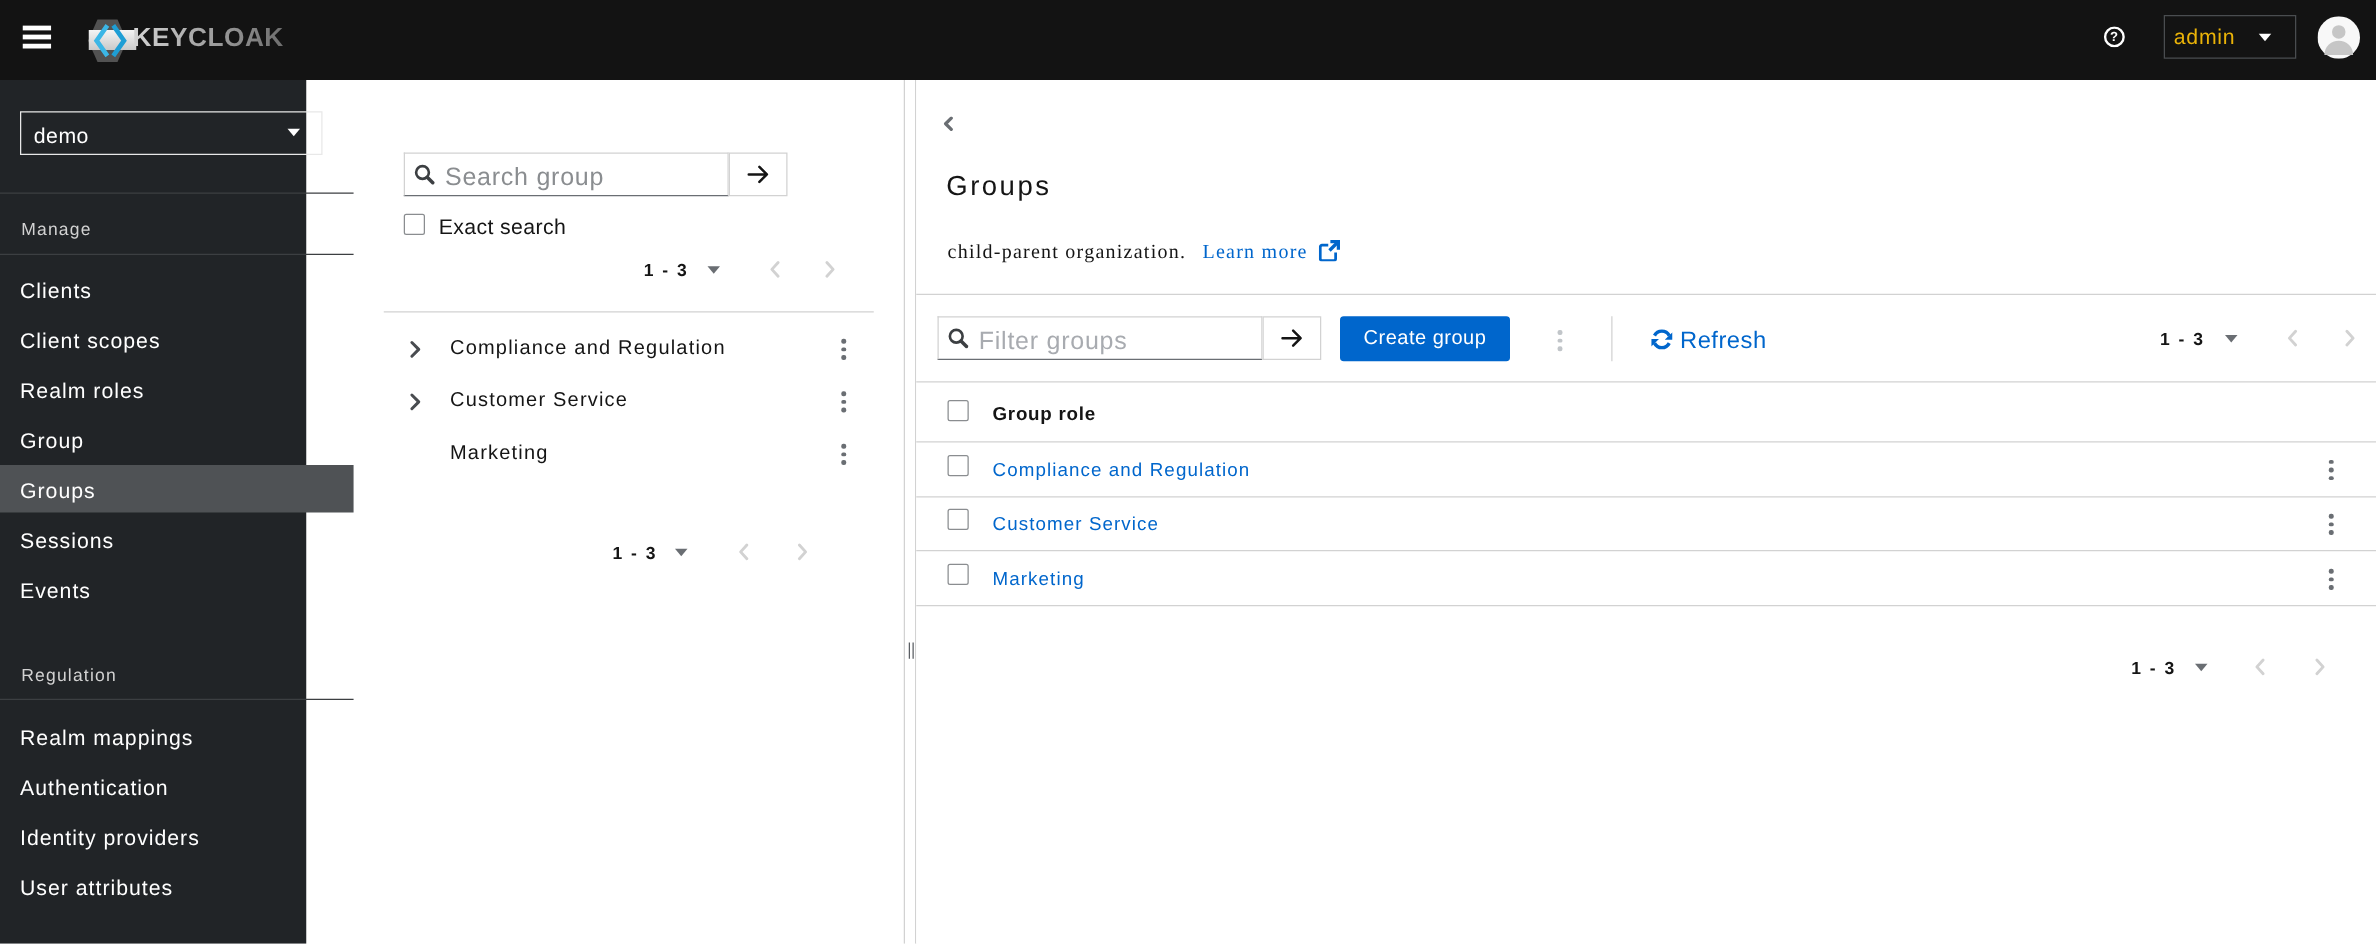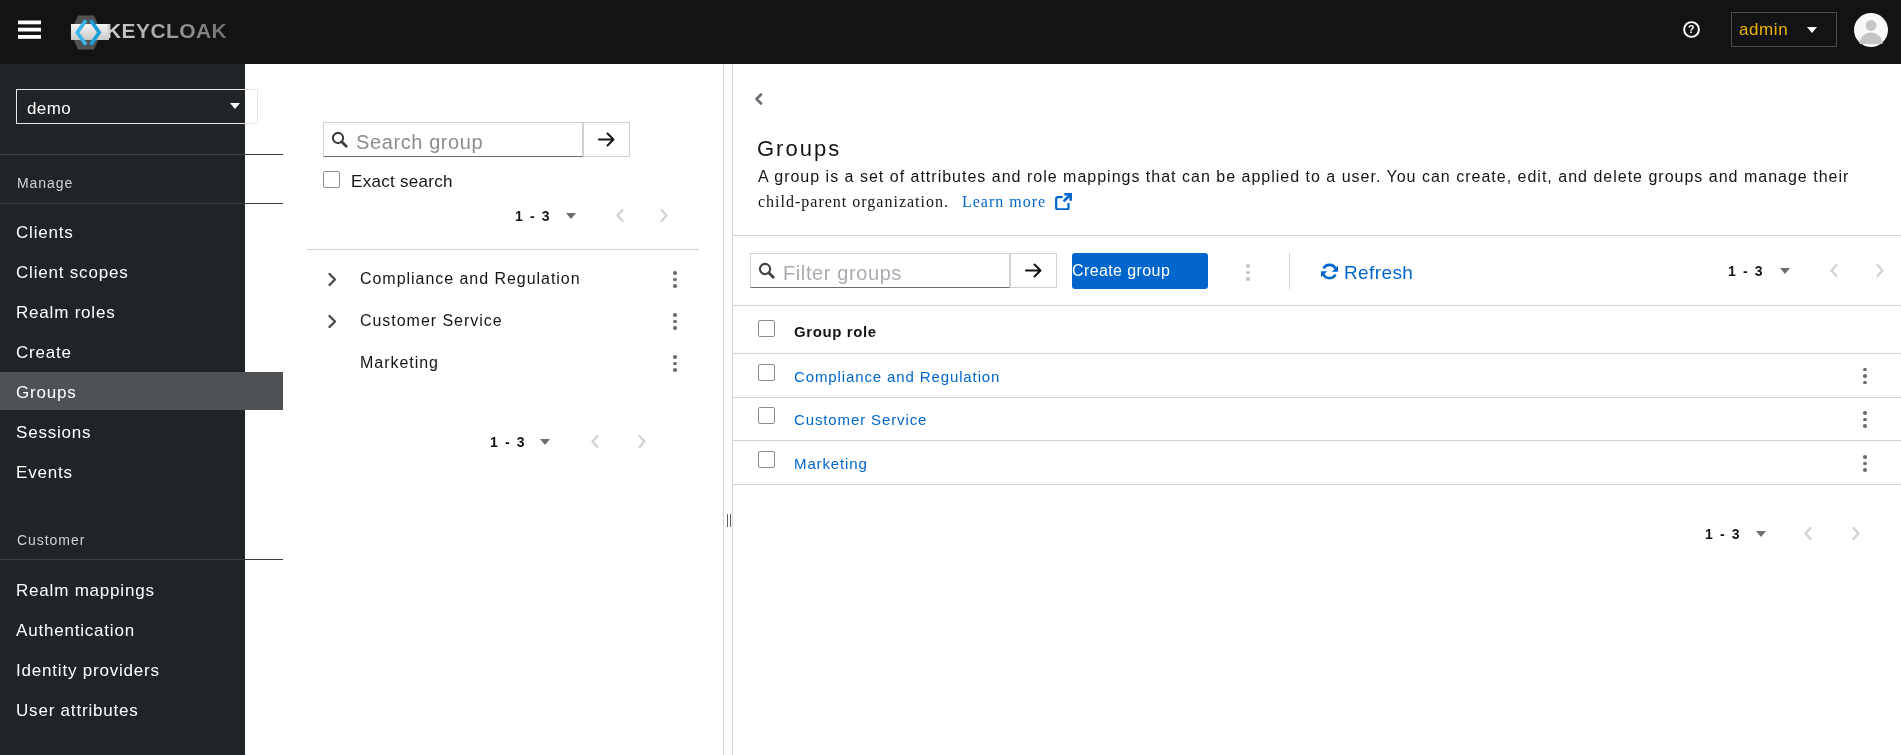--- a/index.html
+++ b/index.html
@@ -78,25 +78,25 @@
   <div id="realmbox"></div>
   <div class="abs" style="left:27px;top:35px;font-size:17px;color:#fff;">demo</div>
   <div class="caret" style="left:230px;top:39px;border-top-color:#fff;"></div>
   <div class="navline" style="top:90px"></div>
   <div class="navsec" style="top:111px">Manage</div>
   <div class="navline" style="top:139px"></div>
   <div id="groups-hl"></div>
   <div class="navitem" style="top:159px">Clients</div>
   <div class="navitem" style="top:199px">Client scopes</div>
   <div class="navitem" style="top:239px">Realm roles</div>
-  <div class="navitem" style="top:279px">Create</div>
+  <div class="navitem" style="top:279px">Group</div>
   <div class="navitem" style="top:319px">Groups</div>
   <div class="navitem" style="top:359px">Sessions</div>
   <div class="navitem" style="top:399px">Events</div>
-  <div class="navsec" style="top:468px">Customer</div>
+  <div class="navsec" style="top:468px">Regulation</div>
   <div class="navline" style="top:495px"></div>
   <div class="navitem" style="top:517px">Realm mappings</div>
   <div class="navitem" style="top:557px">Authentication</div>
   <div class="navitem" style="top:597px">Identity providers</div>
   <div class="navitem" style="top:637px">User attributes</div>
 </div>
 
 <div id="middle">
 
   <div class="tinput" style="left:40px;top:58px;width:260px;"></div>
@@ -162,40 +162,39 @@
   <div class="abs" style="left:2.5px;top:450px;width:1.6px;height:13px;background:#5a5e63;"></div>
   <div class="abs" style="left:5.5px;top:450px;width:1.6px;height:13px;background:#5a5e63;"></div>
 </div>
 
 <div id="main">
 
   <svg class="abs" style="left:21px;top:29px" width="9" height="12" viewBox="0 0 9 12">
     <path d="M7 1.5 L2.5 6 L7 10.5" fill="none" stroke="#6a6e73" stroke-width="2.6" stroke-linecap="round" stroke-linejoin="round"></path>
   </svg>
   <div class="abs" style="left:24px;top:72px;font-size:22px;color:#151515;letter-spacing:2px;">Groups</div>
-  <div class="abs" style="left:25px;top:100px;font-size:16px;color:#151515;letter-spacing:1px;line-height:25px;white-space:nowrap;">A group is a set of attributes and role mappings that can be applied to a user. You can create, edit, and delete groups and manage their</div>
   <div class="abs" style="left:25px;top:125px;font-size:16px;color:#151515;letter-spacing:1px;line-height:25px;white-space:nowrap;font-family:Liberation Serif, serif;">child-parent organization. <span class="blue" style="margin-left:8px;">Learn more</span><svg style="margin-left:9px;vertical-align:-2.5px" width="17" height="17" viewBox="0 0 17 17">
         <path d="M13.5 10 v5 a1.4 1.4 0 0 1 -1.4 1.4 H2.6 A1.4 1.4 0 0 1 1.2 15 V5.5 A1.4 1.4 0 0 1 2.6 4.1 h5" fill="none" stroke="#0066cc" stroke-width="2.2"></path>
         <path d="M9.3 1.3 h6.4 v6.4" fill="none" stroke="#0066cc" stroke-width="2.6"></path>
         <path d="M15.2 1.8 L8.6 8.4" stroke="#0066cc" stroke-width="2.7"></path>
       </svg></div>
 
   <div class="hline" style="left:0;top:171px;width:1168px;"></div>
 
   <div class="tinput" style="left:17px;top:189px;width:260px;"></div>
   <svg class="abs" style="left:25px;top:198px" width="17" height="17" viewBox="0 0 17 17">
     <circle cx="7" cy="7" r="5.1" fill="none" stroke="#3c3f42" stroke-width="2.1"></circle>
     <line x1="10.8" y1="10.8" x2="15.2" y2="15.2" stroke="#3c3f42" stroke-width="2.8" stroke-linecap="round"></line>
   </svg>
   <div class="abs ph" style="left:50px;top:198px;color:#a8abb0;">Filter groups</div>
   <div class="tbtn" style="left:277px;top:189px;width:47px;"></div>
   <svg class="abs" style="left:291px;top:197px" width="19" height="19" viewBox="0 0 19 19">
     <path d="M2 9.5 H16 M10.5 3.5 l6 6 -6 6" fill="none" stroke="#151515" stroke-width="2" stroke-linejoin="round" stroke-linecap="round"></path>
   </svg>
-  <div class="abs" style="left:339px;top:189px;width:136px;height:36px;background:#0066cc;border-radius:3px;color:#fff;font-size:16px;text-align:left;line-height:36px;">Create group</div>
+  <div class="abs" style="left:339px;top:189px;width:136px;height:36px;background:#0066cc;border-radius:3px;color:#fff;font-size:16px;text-align:center;line-height:36px;">Create group</div>
   <div class="kebab" style="left:513px;top:200px;">
       <span style="background:#c1c5c9"></span>
       <span style="background:#c1c5c9"></span>
       <span style="background:#c1c5c9"></span>
     </div>
   <div class="abs" style="left:556px;top:189px;width:1px;height:36px;background:#d2d2d2;"></div>
 
   <svg class="abs" style="left:588px;top:199px" width="17" height="17" viewBox="0 0 17 17">
     <g fill="none" stroke="#0066cc" stroke-width="2.7">
       <path d="M14.4 5.5 A6.6 6.6 0 0 0 2.6 5.5"></path>

